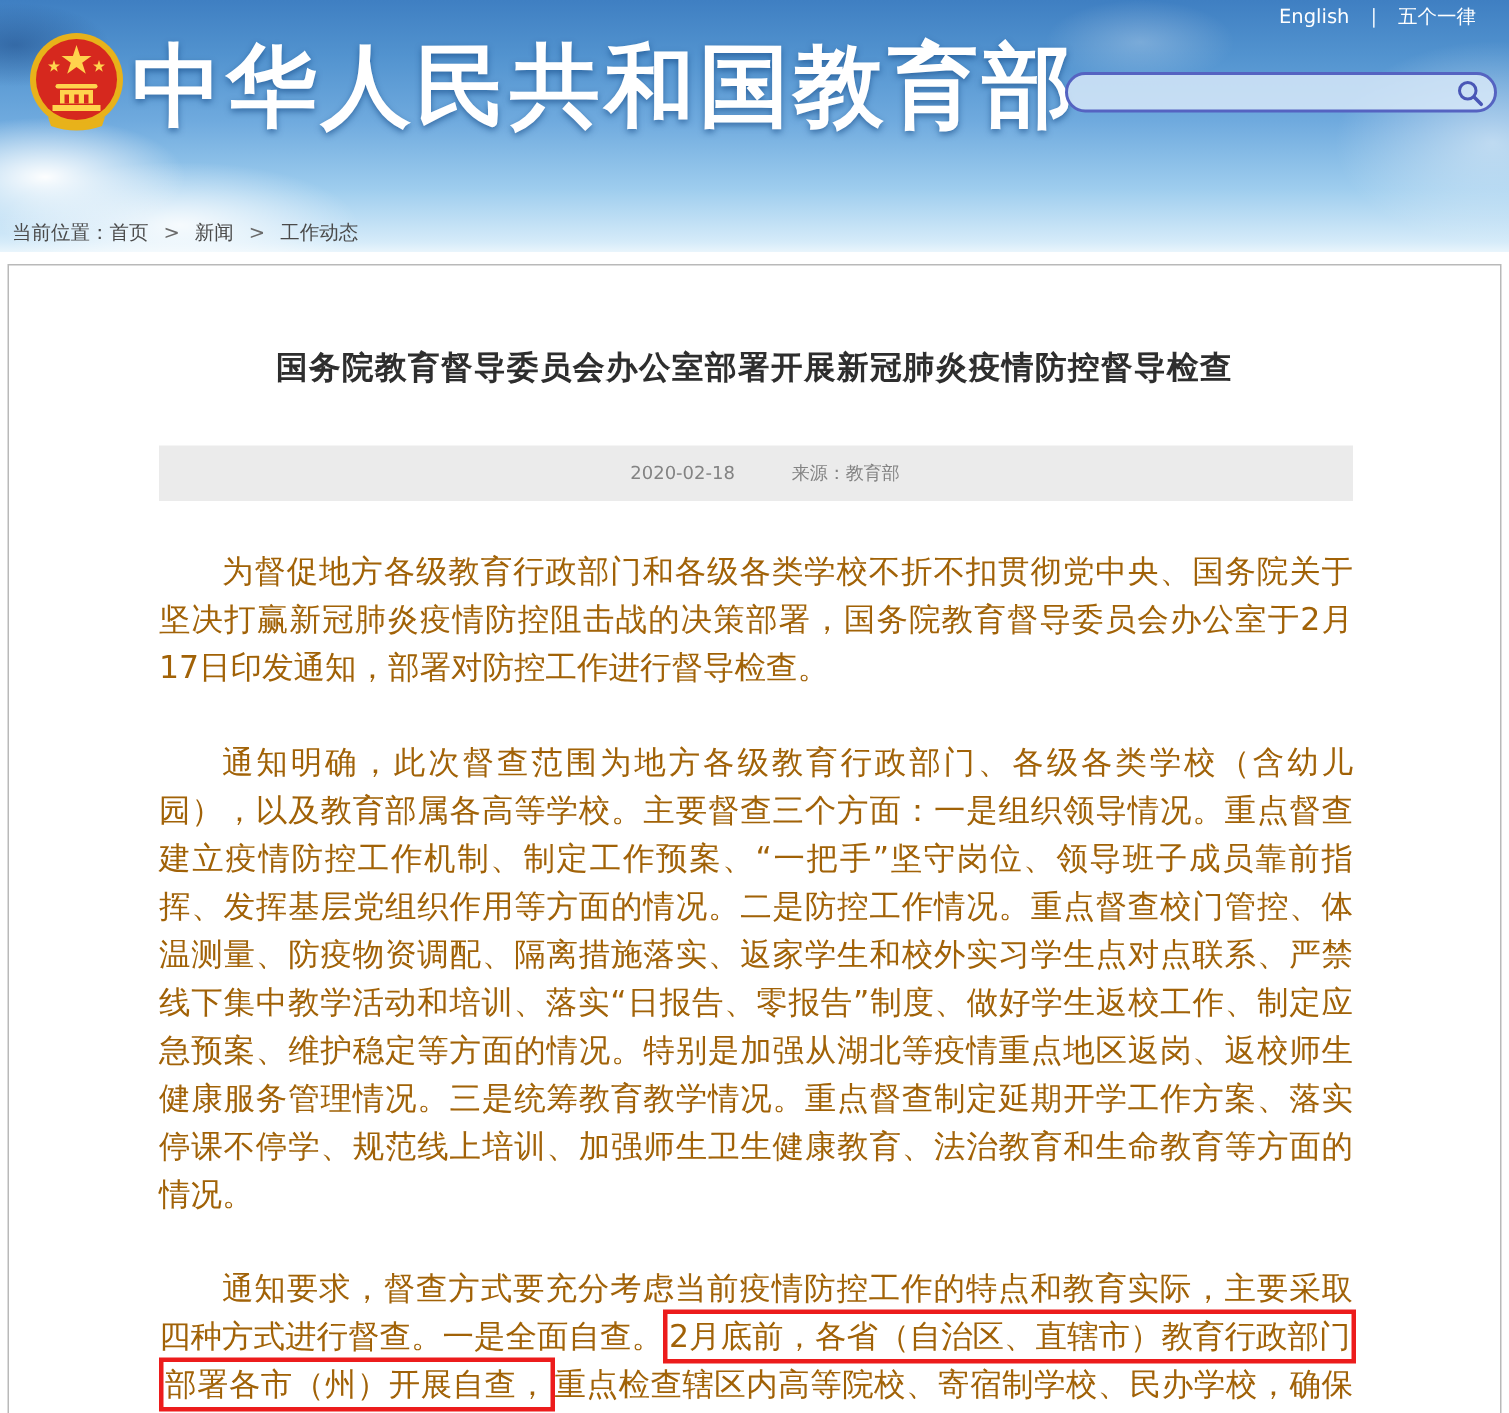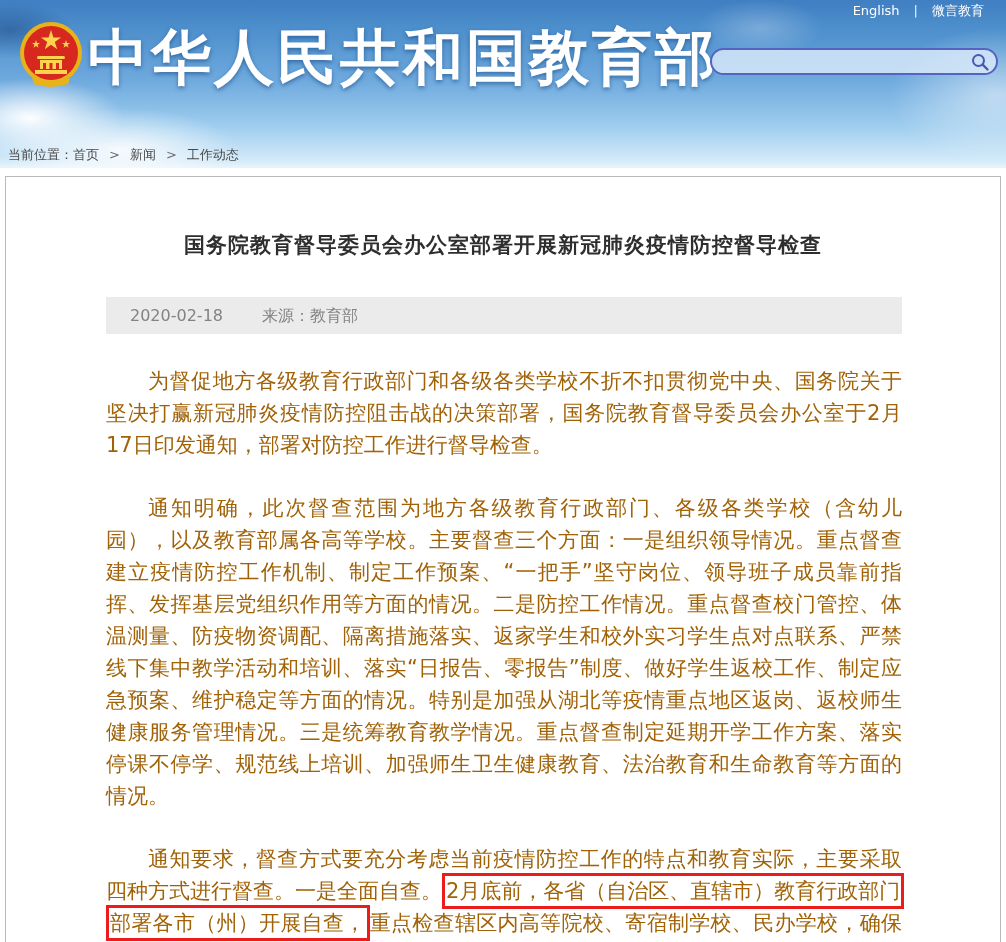--- a/index.html
+++ b/index.html
@@ -59,40 +59,40 @@
   .content-panel {
     position: absolute; left: 5px; top: 176px; width: 996px; height: 1200px;
     background: #ffffff; border: 1px solid #b9b9b9;
   }
   .article-title {
     margin: 54px 60px 16px 60px; text-align: center;
     font-size: 21px; font-weight: bold; color: #2e2e2e; letter-spacing: 1px;
   }
   .article-meta {
     margin: 38px 98px 0 100px; height: 37px; line-height: 37px;
-    background: #ebebeb; color: #838383; font-size: 16px; padding-left: 24px;
+    background: #ebebeb; color: #838383; font-size: 12px; padding-left: 12px; text-align: center;
   }
   .article-meta .date { margin-right: 34px; }
   .article-body { margin: 0 98px 0 100px; }
   .article-body p {
     margin-top: 31px; text-indent: 2em; text-align: justify;
     font-size: 21px; line-height: 32px; color: #a16207;
   }
   .hl {
     border: 3px solid #ec1c1c; padding: 3px 1px;
     box-decoration-break: clone; -webkit-box-decoration-break: clone;
   }
 </style>
 </head>
 <body>
 
 <div class="header">
 
   <div class="top-links">
-    <a href="#">English</a><span class="divider">|</span><a href="#">微言教育</a>
+    <a href="#">English</a><span class="divider">|</span><a href="#">五个一律</a>
   </div>
 
   <svg class="emblem" viewBox="0 0 66 72">
     <circle cx="33" cy="33" r="31" fill="#e8b21a"></circle>
     <circle cx="33" cy="33" r="27" fill="#d6281e"></circle>
     <polygon points="33,10 35.4,17.4 43,17.4 36.8,21.9 39.2,29.2 33,24.7 26.8,29.2 29.2,21.9 23,17.4 30.6,17.4" fill="#ffd34d"></polygon>
     <polygon points="18,20 19,23 22,23 19.6,24.8 20.5,27.8 18,26 15.5,27.8 16.4,24.8 14,23 17,23" fill="#ffd34d"></polygon>
     <polygon points="48,20 49,23 52,23 49.6,24.8 50.5,27.8 48,26 45.5,27.8 46.4,24.8 44,23 47,23" fill="#ffd34d"></polygon>
     <rect x="19" y="36" width="28" height="3" rx="1.5" fill="#ffd34d"></rect>
     <rect x="22" y="40" width="22" height="9" fill="#ffd34d"></rect>

